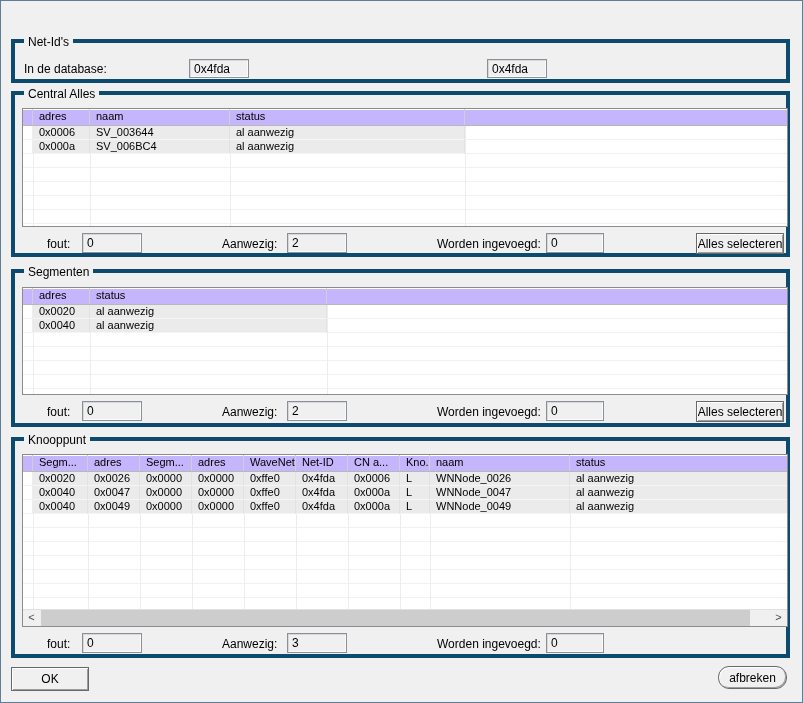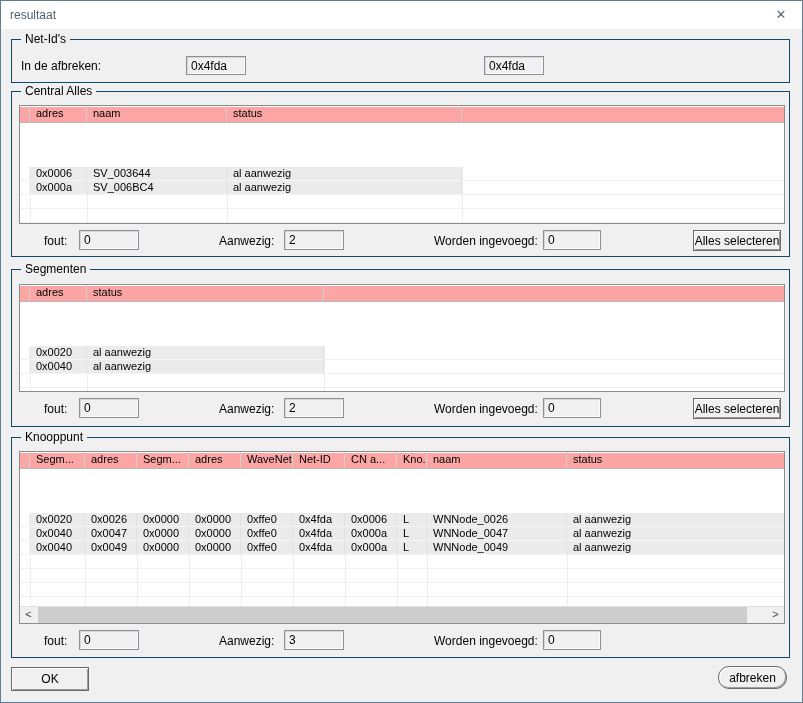--- a/index.html
+++ b/index.html
@@ -15,21 +15,21 @@
   }
   .title-text {
     position:absolute; left:9px; top:7px; font-size:12px; color:#53626c;
   }
   .close-btn {
     position:absolute; right:10px; top:4px; width:22px; height:20px;
     text-align:center; font-size:13px; color:#5c6a74; line-height:20px;
     cursor:default;
   }
   .group {
-    position:absolute; border:1px solid #0c4a6e; background:transparent;padding-left:36px;
+    position:absolute; border:4px solid #0c4a6e; background:transparent;padding-left:36px;
   }
   .group-label {
     position:absolute; top:-8px; left:9px; background:#f0f0f0;
     padding:0 4px; font-size:12px; color:#000;
   }
   .lbl { position:absolute; font-size:12px; color:#000; white-space:nowrap; }
   .sunken {
     position:absolute; background:#f0f0f0; border:1px solid #8a9099;
     box-shadow: inset 1px 1px 0 rgba(0,0,0,0.10), inset -1px -1px 0 rgba(255,255,255,0.75);
     font-family:"Liberation Sans", sans-serif; font-size:12px; color:#000;
@@ -40,33 +40,32 @@
     box-shadow: inset 1px 1px 0 #ffffff, inset -1px -1px 0 #9d9d9d;
     font-family:"Liberation Sans", sans-serif; font-size:12px; color:#000;
     text-align:center; cursor:default;
   }
   
   .lv {
     position:absolute; background:#ffffff; border:1px solid #8c8c8c;
     display:flex; flex-direction:column; overflow:hidden;
   }
   .lv-head {
-    display:flex; height:17px; flex:0 0 17px; background:#fca5a5;
+    display:flex; height:17px; flex:0 0 17px; background:#c4b5fd;
     border-bottom:1px solid #b8b8b8;
   }
   .lv-head .hc {
     flex:0 0 auto; padding:1px 2px 0 6px; font-size:11px; white-space:nowrap;
     overflow:hidden; border-right:1px solid #d0d0d0;
     box-shadow: inset 0 1px 0 #ffffff;
   }
   .lv-head .hc.fill { flex:1 1 auto; border-right:none; }
   .lv-body {
     position:relative; flex:1 1 auto; overflow:hidden;
     background: repeating-linear-gradient(to bottom, #ffffff 0 13px, #f1f1f1 13px 14px);
-    margin-top: 44px;
   }
   .vl { position:absolute; top:0; bottom:0; width:1px; background:#ededed; z-index:0; }
   .lv-row { position:relative; z-index:1; display:flex; height:14px; }
   .lv-row .c {
     flex:0 0 auto; background:#ebebeb; font-size:11px; line-height:13px;
     padding:0 2px 0 6px; white-space:nowrap; overflow:hidden;
     border-right:1px solid #e2e2e2; border-bottom:1px solid #f5f5f5;
   }
   .lv-row .c.grow { flex:1 1 auto; border-right:none; }
   .lv-row .sel { background:transparent; border-right:1px solid #ededed; border-bottom:none; }
@@ -94,28 +93,24 @@
   .s-word-lbl   { left:422px; top:6px; }
   .s-word-fld   { left:531px; top:2px; width:58px; height:20px; }
   .s-select-btn { left:681px; top:2px; width:88px; height:21px; }
   .stats { position:absolute; left:0; right:0; height:24px; }
 </style>
 </head>
 <body>
 
 <div class="window">
 
-  <div class="titlebar">
-    <span class="title-text">resultaat</span>
-    <span class="close-btn">✕</span>
-  </div>
 
   <div class="group" style="left:10px; top:38px; width:779px; height:44px;">
     <span class="group-label">Net-Id's</span>
-    <span class="lbl" style="left:9px; top:19px;">In de afbreken:</span>
+    <span class="lbl" style="left:9px; top:19px;">In de database:</span>
     <input class="sunken" style="left: 174px; top: 16px; width: 60px; height: 19px;" readonly="" value="0x4fda">
     <input class="sunken" style="left: 472px; top: 16px; width: 60px; height: 19px;" readonly="" value="0x4fda">
   </div>
 
   <div class="group" style="left:10px; top:90px; width:779px; height:166px;">
     <span class="group-label">Central Alles</span>
 
     <div class="lv" style="left:7px; top:13px; width:766px; height:119px;">
       <div class="lv-head">
         <div class="hc cnw0"></div>

